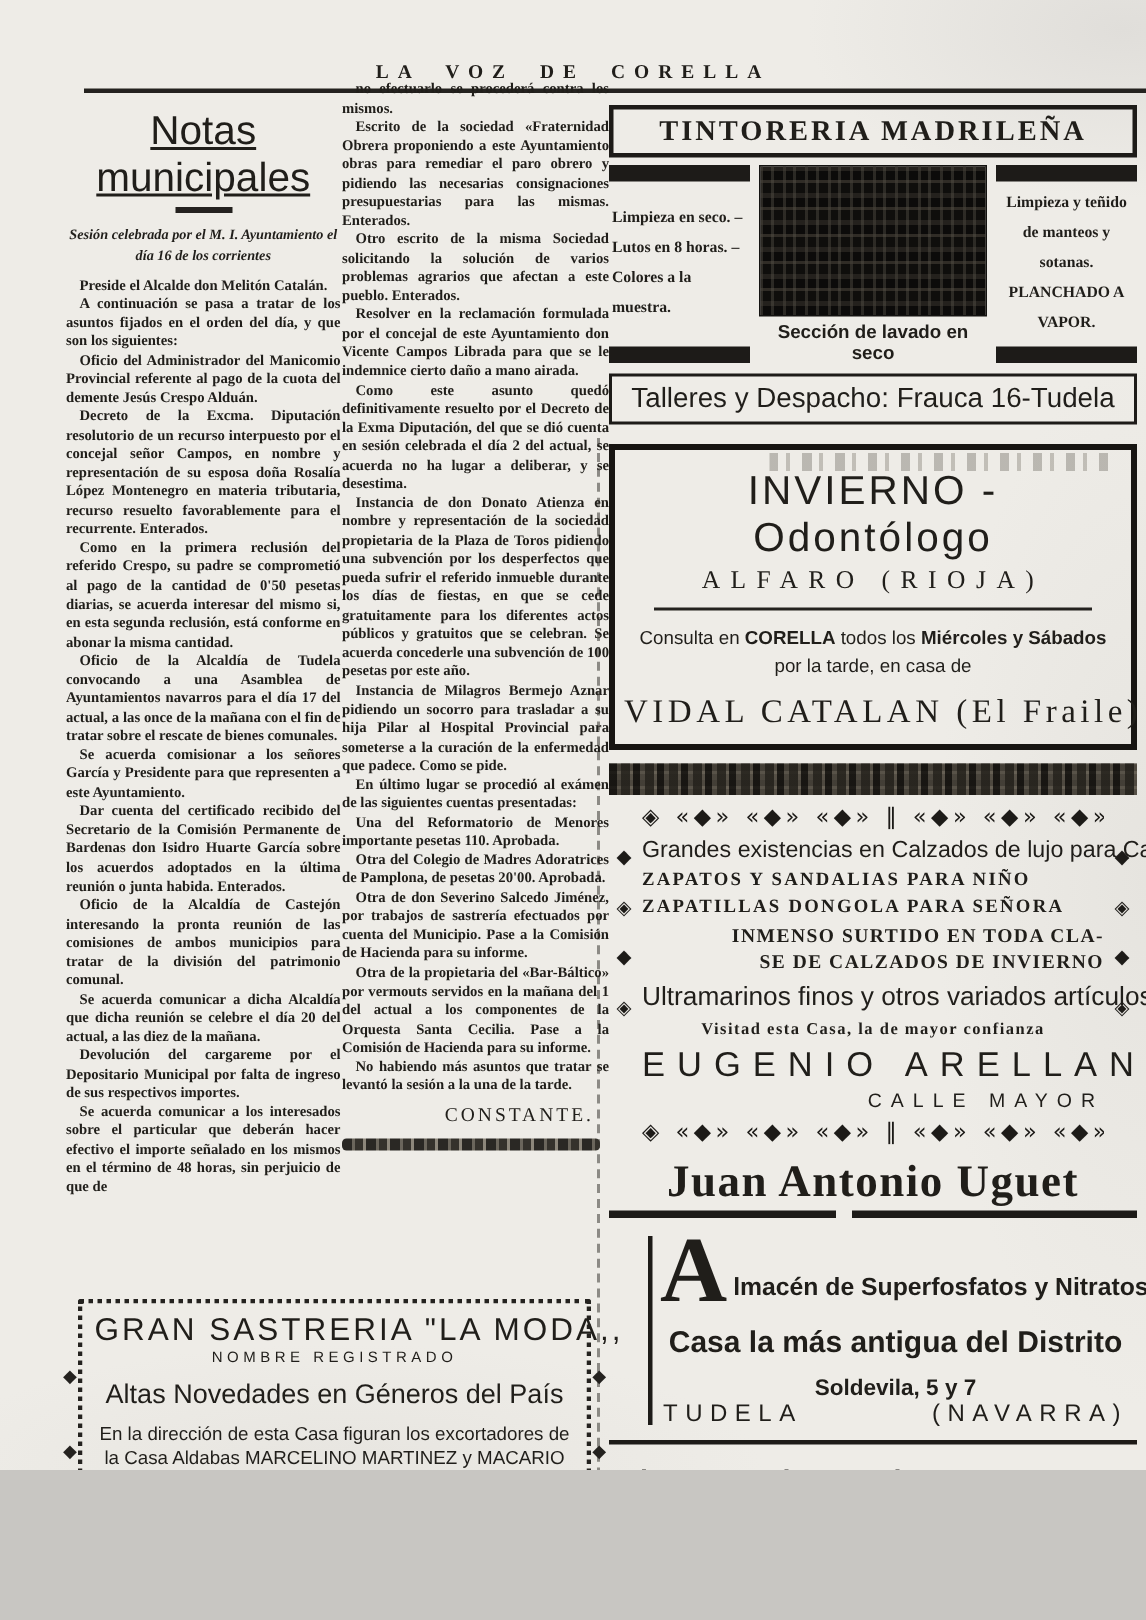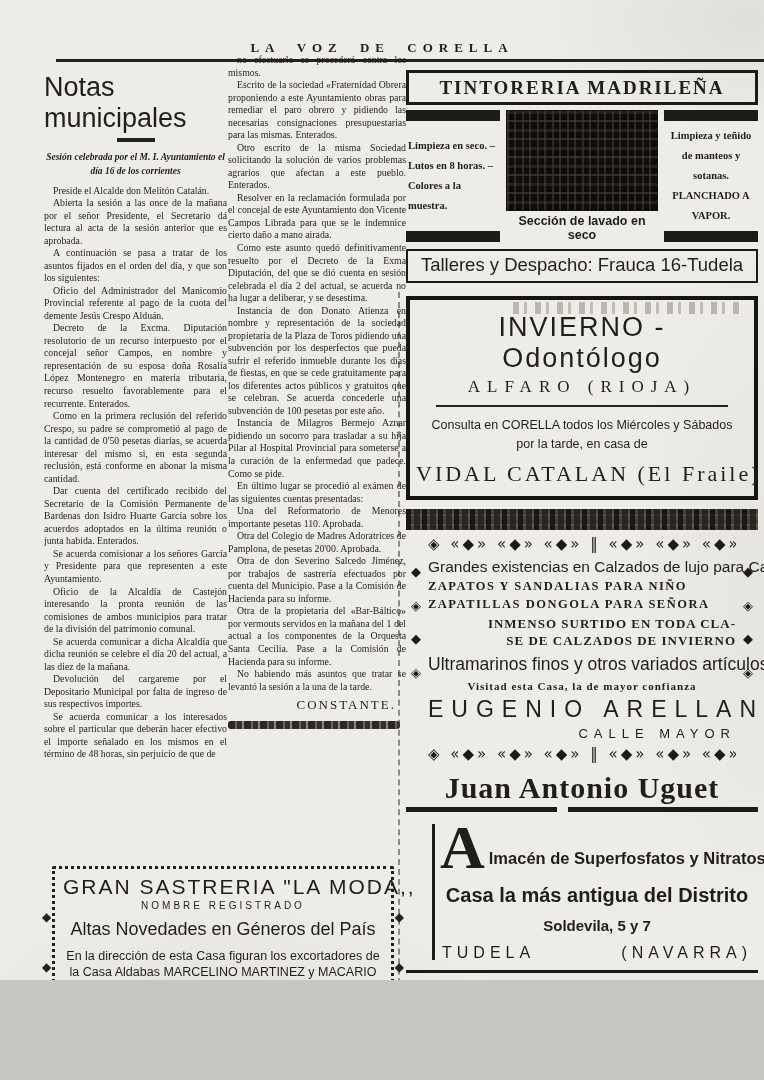--- a/index.html
+++ b/index.html
@@ -16,24 +16,24 @@
   
   .masthead{position:absolute;top:40px;left:0;right:0;text-align:center;
     font:700 13px "Liberation Serif",serif;letter-spacing:6px;word-spacing:8px;}
   .masthead-rule{position:absolute;top:59px;left:56px;right:0;height:2.5px;background:#24221f;}
   .divider-dashed{position:absolute;left:398px;top:292px;height:762px;width:0;
     border-left:2px dashed rgba(60,58,52,.55);}
   
   .col{position:absolute;text-align:justify;}
   .col1{left:44px;top:72px;width:183px;max-height:782px;overflow:hidden;}
   .col2{left:228px;top:54px;width:178px;}
-  .headline{margin:0 0 4px;font:400 27px "Liberation Sans",sans-serif;letter-spacing:0;}
+  .headline{margin:0 0 4px;font:400 27px "Liberation Sans",sans-serif;text-align:center;letter-spacing:0;text-decoration:underline;}
   .headline-rule{width:38px;height:4px;background:#24221f;margin:2px auto 8px;}
   .subtitle{margin:0 0 6px;font:italic 700 9.5px "Liberation Serif",serif;text-align:center;line-height:1.5;}
-  .para{margin:0;font-size:9.8px;line-height:1.28;text-indent:9px;}
+  .para{margin:0;font-size:9.8px;line-height:1.28;text-indent:9px;font-weight:bold;}
   .signature{margin:4px 10px 0 0;text-align:right;font:400 13px "Liberation Serif",serif;letter-spacing:2px;}
   .squiggle{margin-top:8px;height:8px;width:172px;border-radius:3px;
     background:repeating-linear-gradient(90deg,#2a2824 0 7px,#6b665c 7px 9px,#35322c 9px 14px,#8d877b 14px 16px);}
   
   .ads{position:absolute;left:406px;top:70px;width:352px;}
   
   .tin-title{border:3px solid #1d1b18;padding:4px 0 3px;text-align:center;
     font:700 19px "Liberation Serif",serif;letter-spacing:2px;}
   .tin-mid{display:flex;gap:5px;margin-top:5px;height:132px;}
   .tin-side{width:94px;display:flex;flex-direction:column;justify-content:space-between;}
@@ -48,21 +48,21 @@
   .tin-footer{border:2.5px solid #1d1b18;margin-top:7px;text-align:center;
     font:400 18.5px "Liberation Sans",sans-serif;padding:3px 0 5px;}
   
   .ad-alvarez{border:4px solid #171512;margin-top:13px;padding:12px 6px 9px;text-align:center;position:relative;}
   .alvarez-smudge{position:absolute;top:2px;left:30%;right:4%;height:12px;opacity:.35;
     background:repeating-linear-gradient(90deg,#5a564d 0 6px,transparent 6px 11px,#6e695e 11px 14px,transparent 14px 22px);}
   .alvarez-name{font:400 27px "Liberation Sans",sans-serif;letter-spacing:2px;}
   .alvarez-place{font:400 17px "Liberation Serif",serif;letter-spacing:7px;margin-top:3px;}
   .alvarez-hr{width:88%;height:2px;background:#24221f;margin:8px auto 9px;}
   .alvarez-consulta{font:400 12.5px "Liberation Sans",sans-serif;line-height:1.55;padding:0 8px;}
-  .alvarez-consulta .b{font-weight:400;}
+  .alvarez-consulta .b{font-weight:700;}
   .alvarez-house{font:400 22px "Liberation Serif",serif;letter-spacing:3px;margin-top:6px;white-space:nowrap;}
   .alvarez-addr{font:700 13px "Liberation Serif",serif;letter-spacing:4px;word-spacing:9px;margin-top:8px;}
   .noise-band{height:21px;margin-top:9px;
     background:
       repeating-linear-gradient(90deg,rgba(20,18,15,.85) 0 5px,rgba(90,84,74,.5) 5px 8px,rgba(40,37,31,.9) 8px 14px,rgba(120,112,99,.45) 14px 16px),
       repeating-linear-gradient(0deg,#3a362f 0 4px,#575248 4px 6px,#2c2923 6px 10px);}
   
   .ad-arellano{position:relative;margin-top:3px;padding:2px 22px 0;text-align:center;}
   .orn-row{font:400 15px "DejaVu Sans",sans-serif;letter-spacing:3px;white-space:nowrap;overflow:hidden;color:#1d1b18;}
   .orn-col{position:absolute;top:22px;bottom:14px;width:16px;font:400 13px "DejaVu Sans",sans-serif;
@@ -80,21 +80,21 @@
   .uguet-name{font:700 30px "Liberation Serif",serif;letter-spacing:1px;text-align:center;white-space:nowrap;}
   .uguet-rule{height:5px;margin-top:2px;
     background:linear-gradient(90deg,#1d1b18 0 43%,transparent 43% 46%,#1d1b18 46% 100%);}
   .uguet-body{position:relative;padding:10px 4px 8px 34px;border-bottom:3px solid #1d1b18;}
   .uguet-vline{position:absolute;left:26px;top:12px;bottom:10px;width:3px;background:#1d1b18;}
   .uguet-line1{display:flex;align-items:flex-end;gap:4px;}
   .uguet-a{font:700 62px/0.82 "Liberation Serif",serif;}
   .uguet-l1t{font:700 16.5px "Liberation Sans",sans-serif;padding-bottom:4px;white-space:nowrap;}
   .uguet-line2{font:700 20px "Liberation Sans",sans-serif;text-align:center;margin-top:12px;white-space:nowrap;}
   .uguet-line3{font:700 15px "Liberation Sans",sans-serif;text-align:center;margin-top:10px;}
-  .uguet-cities{display:flex;justify-content:space-between;margin-top:10px;padding:0 2px;
+  .uguet-cities{display:flex;justify-content:space-between;padding:0 2px;
     font:400 16px "Liberation Sans",sans-serif;letter-spacing:5px;align-items:flex-end;}
   
   .ad-impresos{position:relative;margin-top:12px;}
   .imp-headline{font:400 30px "Liberation Sans",sans-serif;text-align:left;}
   .imp-body{font:400 15.5px "Liberation Sans",sans-serif;text-align:justify;line-height:1.25;margin-top:4px;}
   .imp-rebaja{font:700 12px "Liberation Serif",serif;letter-spacing:4px;word-spacing:9px;text-align:center;margin-top:4px;text-decoration:underline;}
   .imp-row{display:flex;justify-content:space-between;margin-top:4px;font:400 17px "Liberation Sans",sans-serif;}
   .watermark{position:absolute;right:18px;top:46px;font:700 58px "Liberation Sans",sans-serif;
     color:#6f6e6a;opacity:.5;letter-spacing:1px;transform:rotate(-2deg) skewX(-6deg);pointer-events:none;}
   
@@ -122,27 +122,27 @@
   <div class="masthead">LA VOZ DE CORELLA</div>
   <div class="masthead-rule"></div>
   <div class="divider-dashed"></div>
 
   <section class="col col1">
     <h1 class="headline">Notas municipales</h1>
     <div class="headline-rule"></div>
     <p class="subtitle">Sesión celebrada por el M. I. Ayuntamiento el día 16 de los corrientes</p>
     <div>
         <p class="para">Preside el Alcalde don Melitón Catalán.</p>
-        <p class="para">Abierta la sesión a las once de la mañana por el señor Presidente, el Secretario dá lectura al acta de la sesión anterior que es aprobada.</p>
         <p class="para">A continuación se pasa a tratar de los asuntos fijados en el orden del día, y que son los siguientes:</p>
         <p class="para">Oficio del Administrador del Manicomio Provincial referente al pago de la cuota del demente Jesús Crespo Alduán.</p>
         <p class="para">Decreto de la Excma. Diputación resolutorio de un recurso interpuesto por el concejal señor Campos, en nombre y representación de su esposa doña Rosalía López Montenegro en materia tributaria, recurso resuelto favorablemente para el recurrente. Enterados.</p>
         <p class="para">Como en la primera reclusión del referido Crespo, su padre se comprometió al pago de la cantidad de 0'50 pesetas diarias, se acuerda interesar del mismo si, en esta segunda reclusión, está conforme en abonar la misma cantidad.</p>
+        <p class="para">Oficio de la Alcaldía de Tudela convocando a una Asamblea de Ayuntamientos navarros para el día 17 del actual, a las once de la mañana con el fin de tratar sobre el rescate de bienes comunales.</p>
+        <p class="para">Se acuerda comisionar a los señores García y Presidente para que representen a este Ayuntamiento.</p>
         <p class="para">Dar cuenta del certificado recibido del Secretario de la Comisión Permanente de Bardenas don Isidro Huarte García sobre los acuerdos adoptados en la última reunión o junta habida. Enterados.</p>
-        <p class="para">Se acuerda comisionar a los señores García y Presidente para que representen a este Ayuntamiento.</p>
         <p class="para">Oficio de la Alcaldía de Castejón interesando la pronta reunión de las comisiones de ambos municipios para tratar de la división del patrimonio comunal.</p>
         <p class="para">Se acuerda comunicar a dicha Alcaldía que dicha reunión se celebre el día 20 del actual, a las diez de la mañana.</p>
         <p class="para">Devolución del cargareme por el Depositario Municipal por falta de ingreso de sus respectivos importes.</p>
         <p class="para">Se acuerda comunicar a los interesados sobre el particular que deberán hacer efectivo el importe señalado en los mismos en el término de 48 horas, sin perjuicio de que de</p>
       </div>
   </section>
 
   <section class="col col2">
     <div>
         <p class="para">no efectuarlo se procederá contra los mismos.</p>

